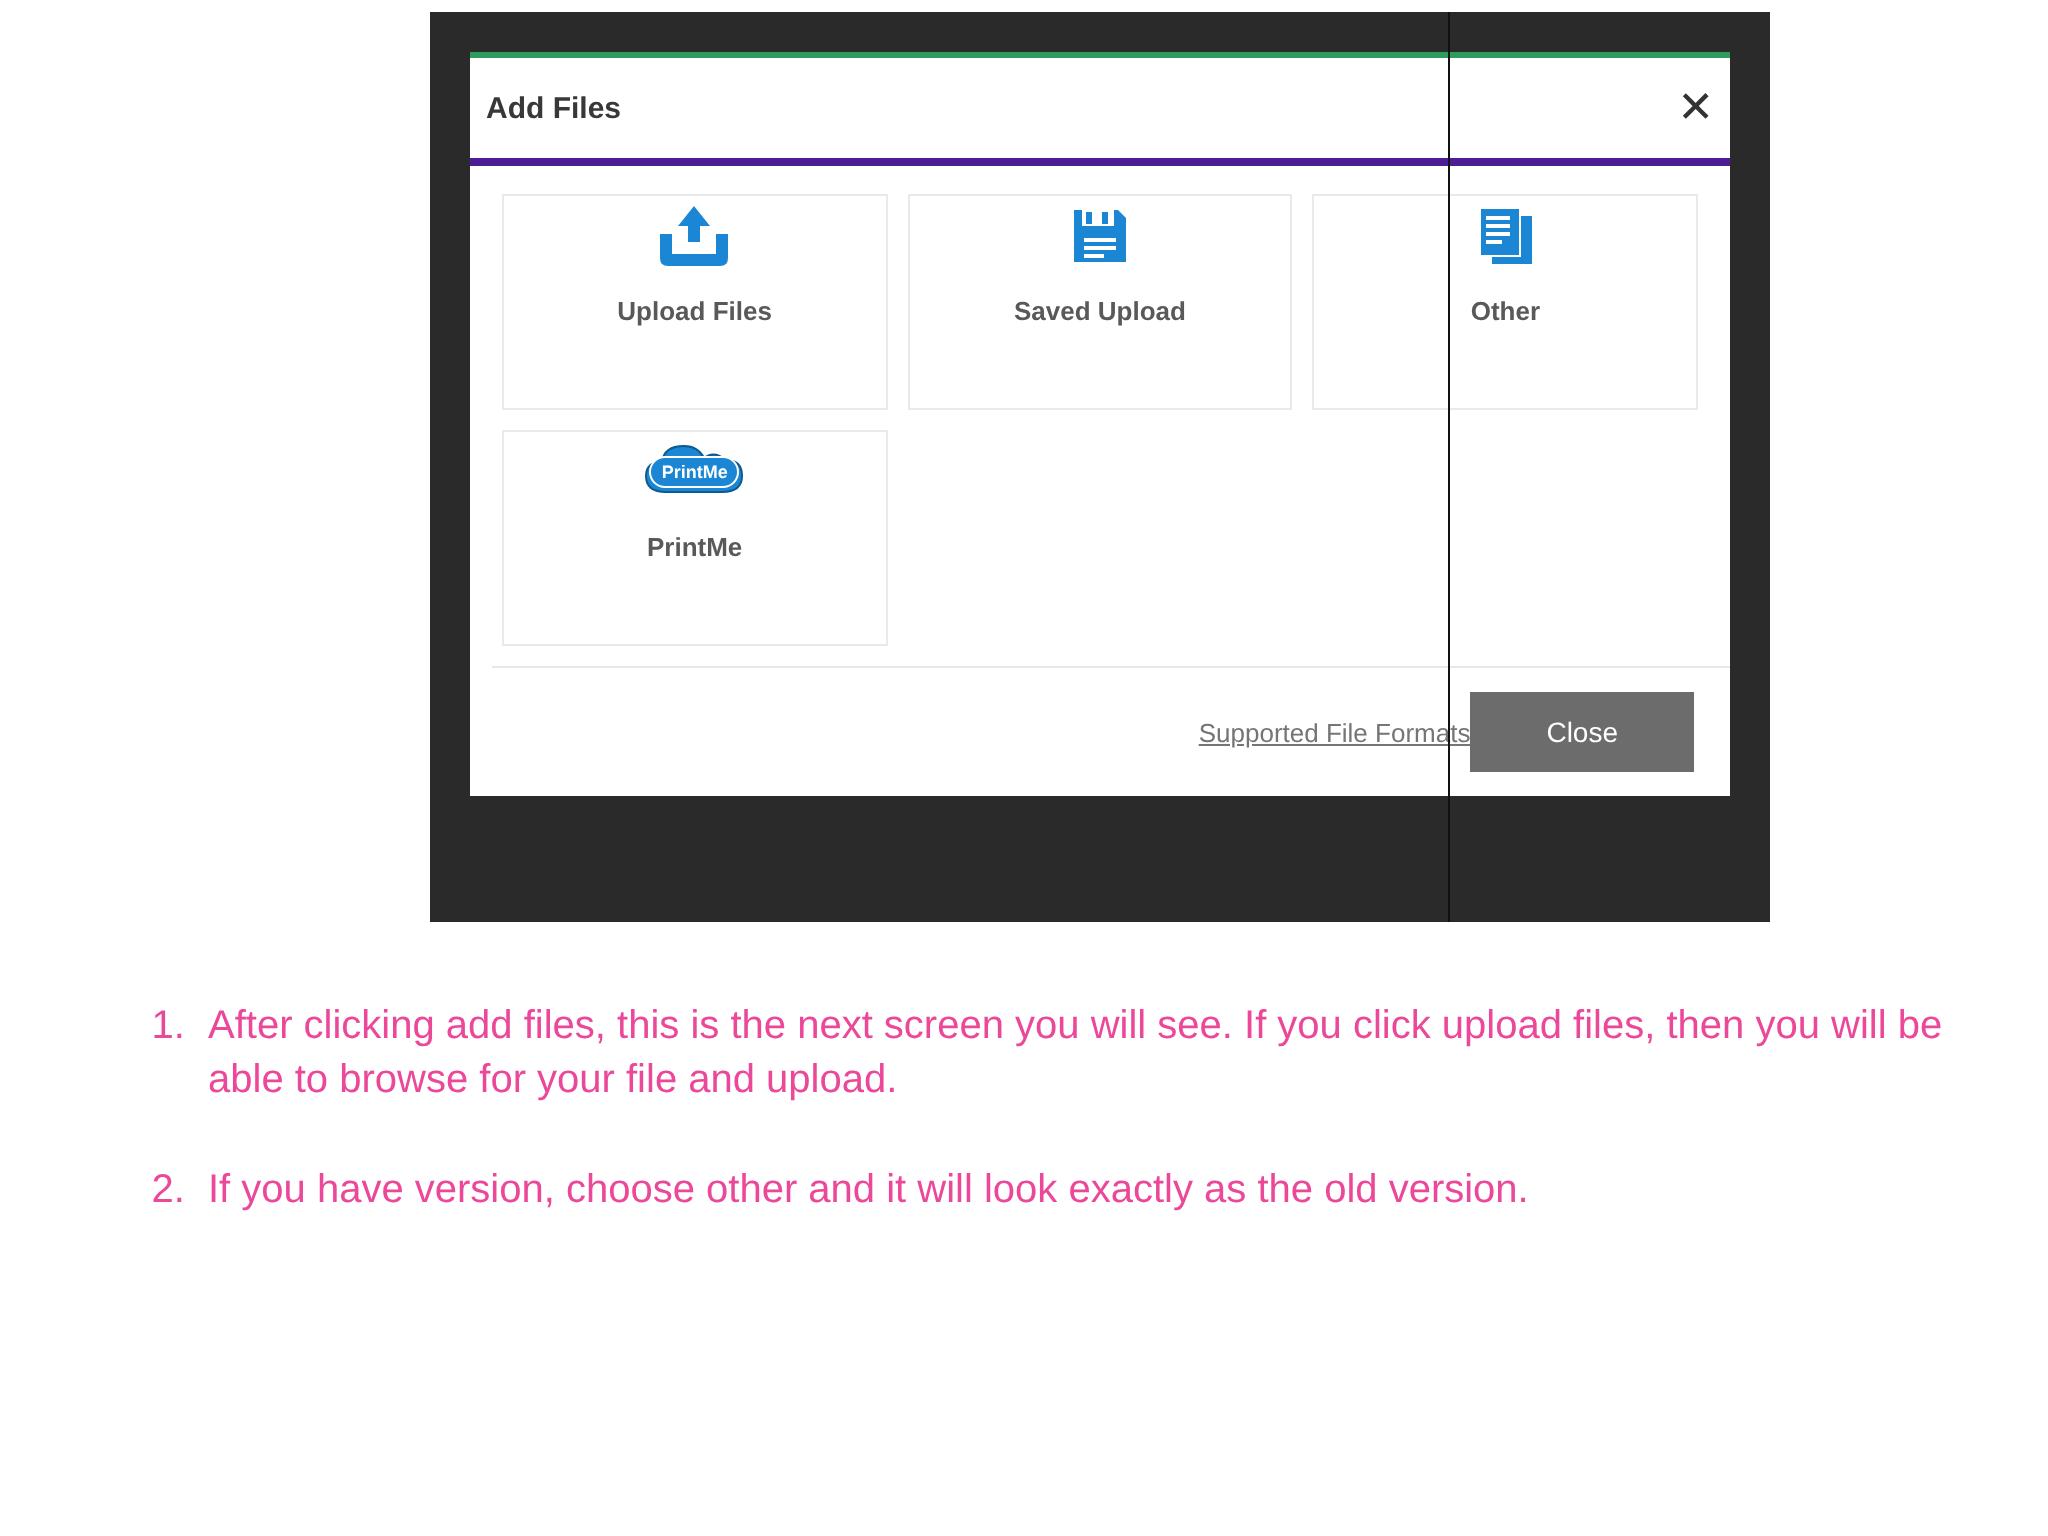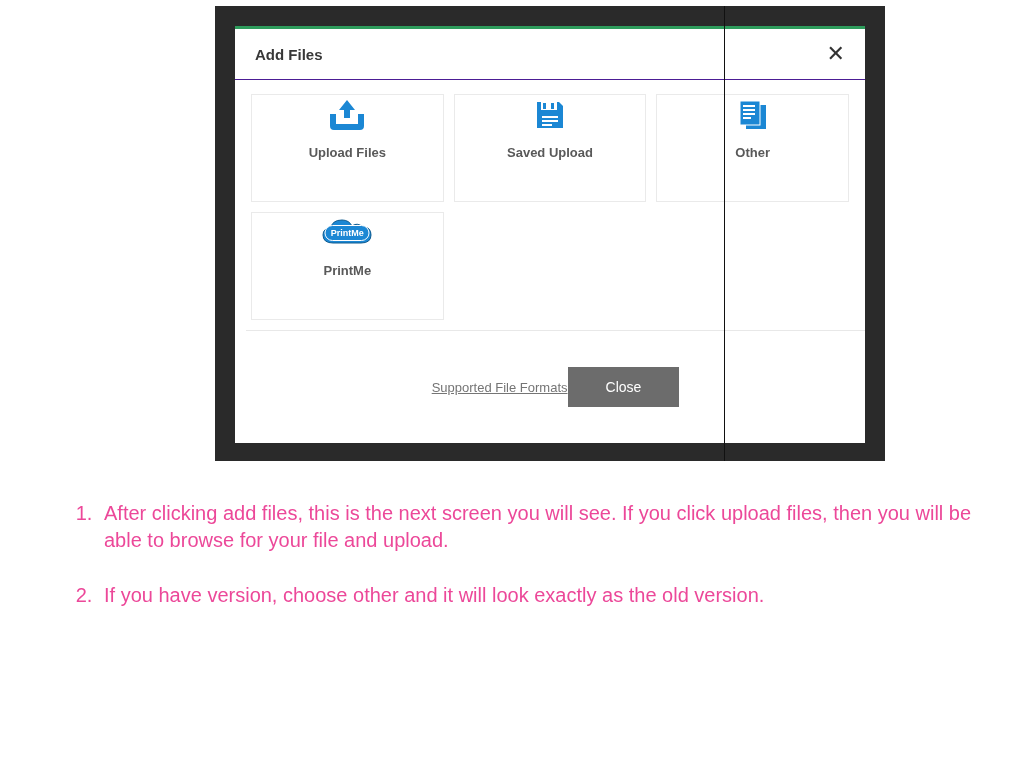--- a/index.html
+++ b/index.html
@@ -23,22 +23,22 @@
       background: #fff;
       width: 100%;
       border-top: 3px solid #2e9c5c;
       display: flex;
       flex-direction: column;
     }
     .modal-header {
       display: flex;
       justify-content: space-between;
       align-items: center;
-      padding: 14px 20px;
-      border-bottom: 1px solid #4c1d95;
+      padding: 14px 8px;
+      border-bottom: 4px solid #4c1d95;
     }
     .modal-title {
       font-weight: bold;
       font-size: 15px;
       color: #383838;
     }
     .close-x {
       font-size: 22px;
       color: #333;
       cursor: pointer;
@@ -66,23 +66,23 @@
       align-items: center;
       justify-content: center;
     }
     .option-label {
       font-size: 13px;
       font-weight: bold;
       color: #595959;
     }
     .modal-footer {
       display: flex;
-      justify-content: center;
-      align-items: center;
-      padding: 36px 18px;
+      justify-content: flex-end;
+      align-items: center;
+      padding: 12px 18px;
       border-top: 1px solid #e8e8e8;
       margin-left: 11px;
     }
     .supported-link {
       font-size: 13px;
       color: #757575;
       text-decoration: underline;
       cursor: pointer;
     }
     .close-btn {

